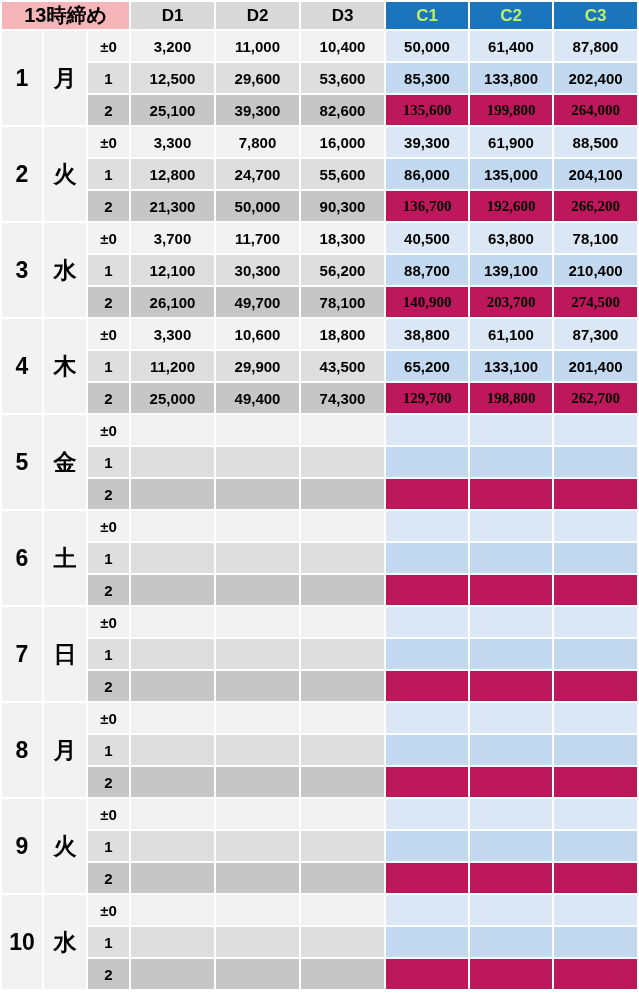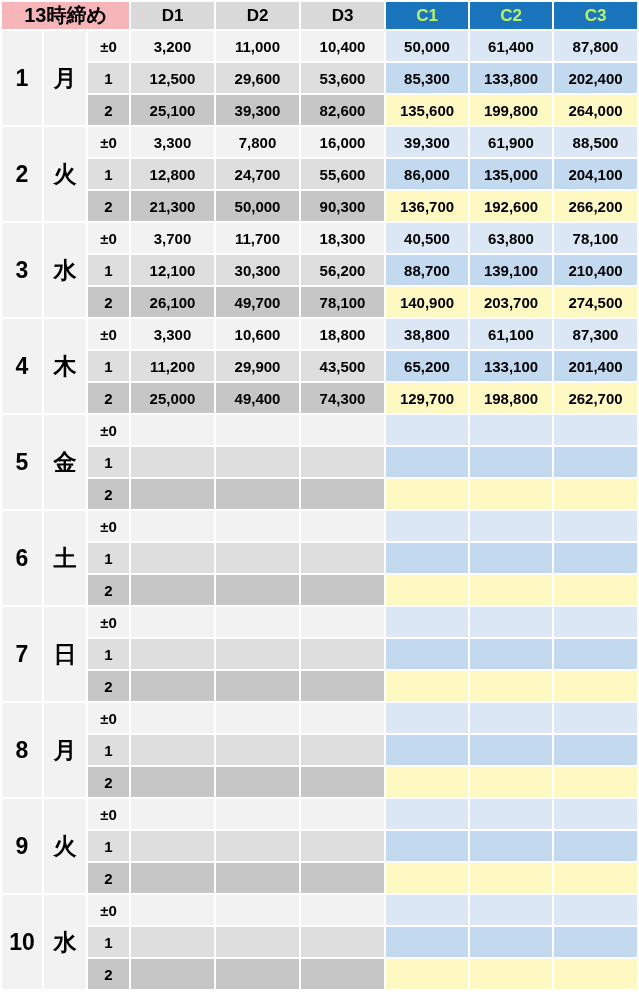--- a/index.html
+++ b/index.html
@@ -34,21 +34,21 @@
   th.dhead   { background: #d9d9d9; margin-top: 20px; }
   th.chead   { background: #1b75bc; color: #bef264; }
 
   td.rownum, td.dayname { background: #f2f2f2; font-size: 23px; }
 
   td.g0 { background: #f2f2f2; }
   td.g1 { background: #dedede; }
   td.g2 { background: #c6c6c6; }
   td.b0 { background: #dbe7f4; }
   td.b1 { background: #c3d9ef; }
-  td.b2 { background: #fef9c3; }
+  td.b2 { background: #be185d; font-family: Liberation Serif, serif; }
 </style>
 </head>
 <body>
 
 <table>
   <colgroup>
     <col style="width:40px">
       <col style="width:42px">
       <col style="width:41px">
     <col style="width:83px">

